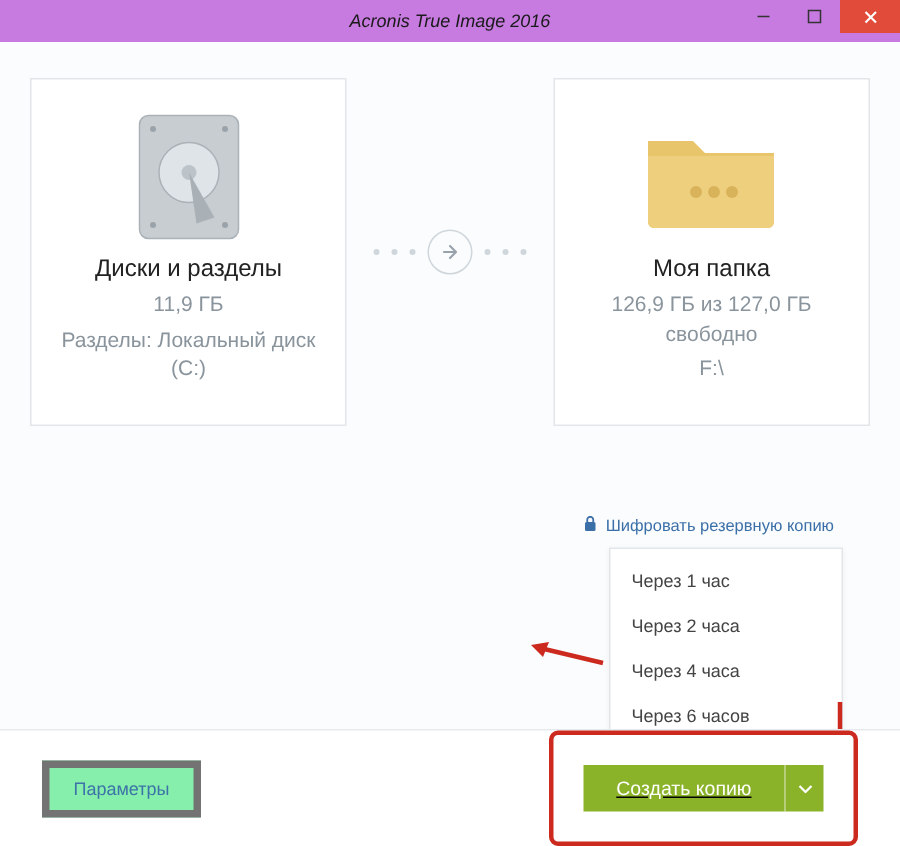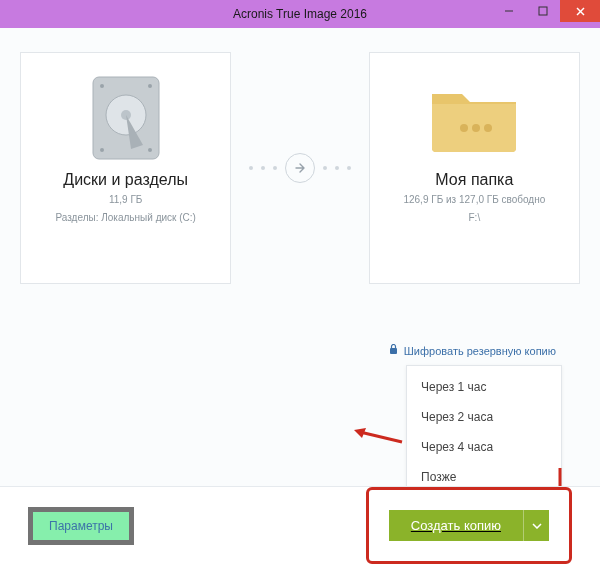--- a/index.html
+++ b/index.html
@@ -17,20 +17,21 @@
     display: flex;
     align-items: center;
     position: relative;
   }
   .titlebar .title {
     position: absolute;
     left: 50%;
     transform: translateX(-50%);
     color: #1a1a1a;
     font-size: 12px;
+    font-style: italic;
   }
   .winbtns {
     margin-left: auto;
     display: flex;
     height: 100%;
   }
   .winbtn {
     width: 34px;
     height: 22px;
     display: flex;
@@ -57,21 +58,21 @@
     height: 232px;
     border: 1px solid #e2e6ea;
     background: #fff;
     display: flex;
     flex-direction: column;
     align-items: center;
     padding: 20px 10px 14px 10px;
   }
   .panel-icon { height: 90px; display:flex; align-items:center; justify-content:center; }
   .panel-title { font-size: 16px; color: #222; margin-top: 8px; text-align:center; }
-  .panel-sub { font-size: 10px; color: #8a949c; margin-top: 4px; text-align:center; line-height:1.4; }
+  .panel-sub { font-size: 14px; color: #8a949c; margin-top: 4px; text-align:center; line-height:1.4; }
   .arrow-col {
     width: 108px;
     display:flex;
     align-items:center;
     justify-content:center;
     gap:8px;
   }
   .dots { width:4px; height:4px; border-radius:50%; background:#cfd6dc; }
   .arrow-circle {
     width:30px; height:30px; border:1px solid #cfd6dc; border-radius:50%;
@@ -243,20 +244,21 @@
           <path d="M2.5 4 V2.5 a2 2 0 0 1 4 0 V4" fill="none" stroke="#3b6fa8" stroke-width="1.2"></path>
         </svg>
     </span>
     <span>Шифровать резервную копию</span>
   </div>
 
   <div class="dropdown">
     <div class="dd-item">Через 1 час</div>
     <div class="dd-item">Через 2 часа</div>
     <div class="dd-item">Через 4 часа</div>
+    <div class="dd-item">Через 6 часов</div>
     <div class="dd-item">Позже</div>
   </div>
 
   <svg class="anno-arrow1" width="50" height="16" style="overflow:visible">
     <line x1="48" y1="12" x2="6" y2="2" stroke="#cc2a1f" stroke-width="3"></line>
     <polygon points="0,0 12,-2 8,8" fill="#cc2a1f"></polygon>
   </svg>
   <svg class="anno-arrow2" width="20" height="50" style="overflow:visible">
     <line x1="10" y1="0" x2="10" y2="38" stroke="#cc2a1f" stroke-width="3"></line>
     <polygon points="10,48 3,34 17,34" fill="#cc2a1f"></polygon>

